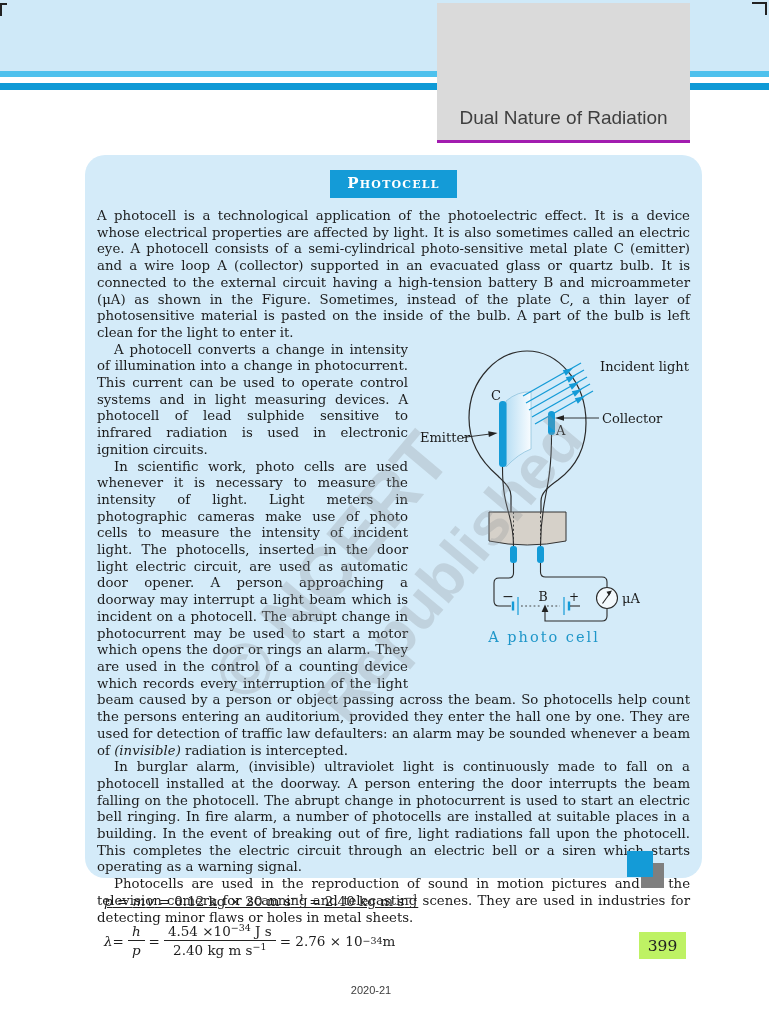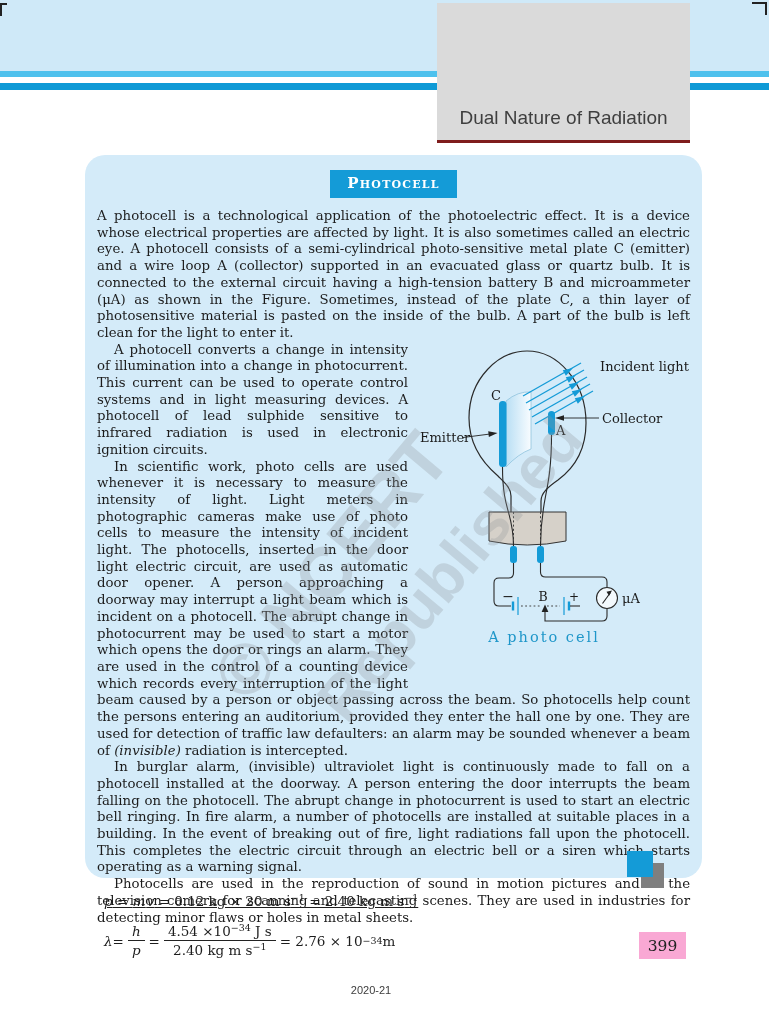--- a/index.html
+++ b/index.html
@@ -8,21 +8,21 @@
   }
   html,body{margin:0;padding:0;background:#ffffff;}
   .page{position:relative;width:769px;height:1024px;background:#fff;overflow:hidden;
         font-family:"DejaVu Serif",serif;}
   .band{position:absolute;left:0;top:0;width:769px;height:71px;background:var(--band-blue);}
   .rule1{position:absolute;left:0;top:71px;width:769px;height:6px;background:var(--rule-light);}
   .rule2{position:absolute;left:0;top:83px;width:769px;height:7px;background:var(--rule-dark);}
   .crop-tl{position:absolute;left:0;top:3px;width:5px;height:11px;border-left:2.5px solid #222;border-top:2.5px solid #222;}
   .crop-tr{position:absolute;left:752px;top:2px;width:13px;height:11px;border-right:2.5px solid #222;border-top:2.5px solid #222;}
   .chapter-box{position:absolute;left:437px;top:3px;width:253px;height:140px;background:var(--chapter-gray);
-        border-bottom:3px solid #7f1d1d;box-sizing:border-box;display:flex;flex-direction:column;
+        border-bottom:3px solid #a21caf;box-sizing:border-box;display:flex;flex-direction:column;
         justify-content:flex-end;align-items:center;padding-bottom:9px;}
   .chapter-title{font-family:"Liberation Sans",sans-serif;font-size:19px;line-height:1.38;color:#3f3f3f;text-align:center;}
   .wm{position:absolute;z-index:5;font-family:"Liberation Sans",sans-serif;font-weight:bold;
       color:#8f959a;opacity:.28;white-space:nowrap;transform-origin:0 50%;pointer-events:none;}
   .wm1{left:228px;top:648px;font-size:72px;transform:rotate(-50deg);}
   .wm2{left:330px;top:676px;font-size:62px;transform:rotate(-50deg);}
   .pbox{position:absolute;left:85px;top:155px;width:617px;height:723px;background:var(--panel-blue);
         border-radius:20px;box-sizing:border-box;padding:0 12px;}
   .pbox-heading{width:fit-content;margin:15px auto 10px;background:var(--accent-blue);color:#fff;
         font-variant:small-caps;font-weight:bold;font-size:15px;letter-spacing:1.2px;
@@ -39,21 +39,21 @@
   .sq-gray{position:absolute;left:641px;top:863px;width:23px;height:25px;background:#7f7f7f;}
   .sq-blue{position:absolute;left:627px;top:851px;width:26px;height:26px;background:var(--accent-blue);}
   .equations{position:absolute;left:104px;top:893px;font-size:13.5px;color:#1d1d1d;}
   .equations var{font-style:italic;}
   .equations sup{font-size:9.5px;line-height:0;}
   .eq1{margin-bottom:14px;text-decoration:underline;}
   .eq2{display:flex;align-items:center;}
   .frac{display:inline-flex;flex-direction:column;text-align:center;margin:0 4px;}
   .frac .num{border-bottom:1px solid #222;padding:0 4px 1px;}
   .frac .den{padding-top:1px;}
-  .badge{position:absolute;left:639px;top:932px;width:47px;height:27px;background:#f9a8d4;
+  .badge{position:absolute;left:639px;top:932px;width:47px;height:27px;background:#bef264;
         display:flex;align-items:center;justify-content:center;font-size:15.5px;color:#222;}
   .year{position:absolute;left:4px;top:984px;width:734px;text-align:center;
         font-family:"Liberation Sans",sans-serif;font-size:11px;color:#3c3c3c;}
 </style>
 </head>
 <body>
 
 <div class="page">
 
   <div class="band"></div>

